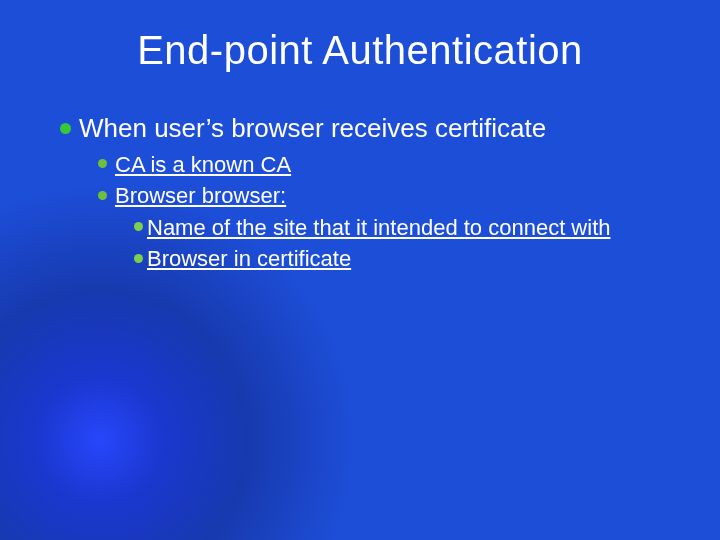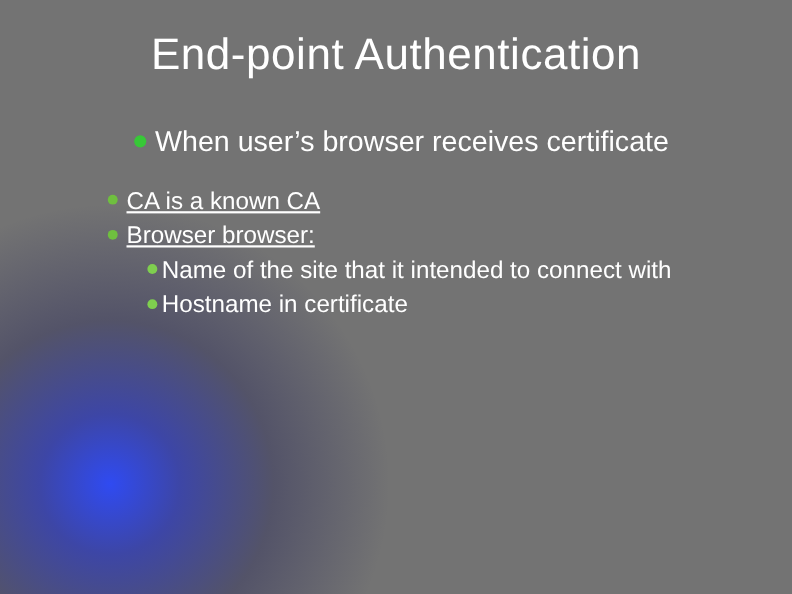--- a/index.html
+++ b/index.html
@@ -8,21 +8,21 @@
     width: 720px;
     height: 540px;
     overflow: hidden;
     font-family: Arial, Helvetica, sans-serif;
     color: #ffffff;
   }
   .slide {
     position: relative;
     width: 720px;
     height: 540px;
-    background: #737373;
+    background: #1d4ed8;
   }
   .glow {
     position: absolute;
     left: -200px;
     bottom: -200px;
     width: 600px;
     height: 600px;
     background: radial-gradient(circle at center,
       rgba(40,70,255,0.9) 0%,
       rgba(25,40,200,0.6) 15%,
@@ -51,36 +51,37 @@
   .bullet {
     display: inline-block;
     width: 11px;
     height: 11px;
     border-radius: 50%;
     vertical-align: middle;
     margin-right: 8px;
     position: relative;
     top: -2px;
   }
-  .lvl1 { margin-bottom: 24px; text-align: center; }
+  .lvl1 { margin-bottom: 6px; }
   .lvl1 .bullet { background: #37c837; }
   .lvl2 {
     font-size: 22px;
     margin-left: 38px;
     margin-top: 4px;
     text-decoration: underline;
   }
   .lvl2 .bullet {
     width: 9px; height: 9px;
     background: #6fbf3f;
   }
   .lvl3 {
     font-size: 22px;
     margin-left: 74px;
     margin-top: 4px;
+    text-decoration: underline;
   }
   .lvl3 .bullet {
     width: 9px; height: 9px;
     background: #7fcf4f;
     margin-right: 4px;
   }
 </style>
 </head>
 <body>
 
@@ -101,17 +102,17 @@
 
     <div class="lvl2">
       <span class="bullet"></span><span>Browser browser:</span>
     </div>
 
     <div class="lvl3">
       <span class="bullet"></span><span>Name of the site  that it intended to connect with</span>
     </div>
 
     <div class="lvl3">
-      <span class="bullet"></span><span>Hostname in certificate</span>
+      <span class="bullet"></span><span>Browser in certificate</span>
     </div>
 
   </div>
 </div>
 
 </body></html>

